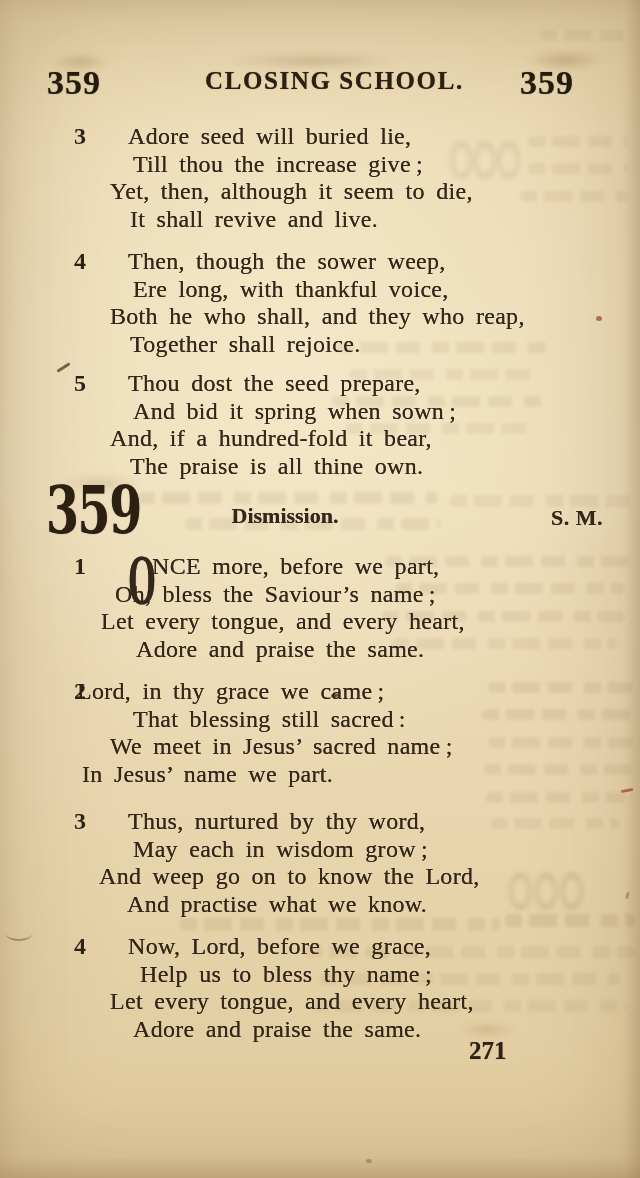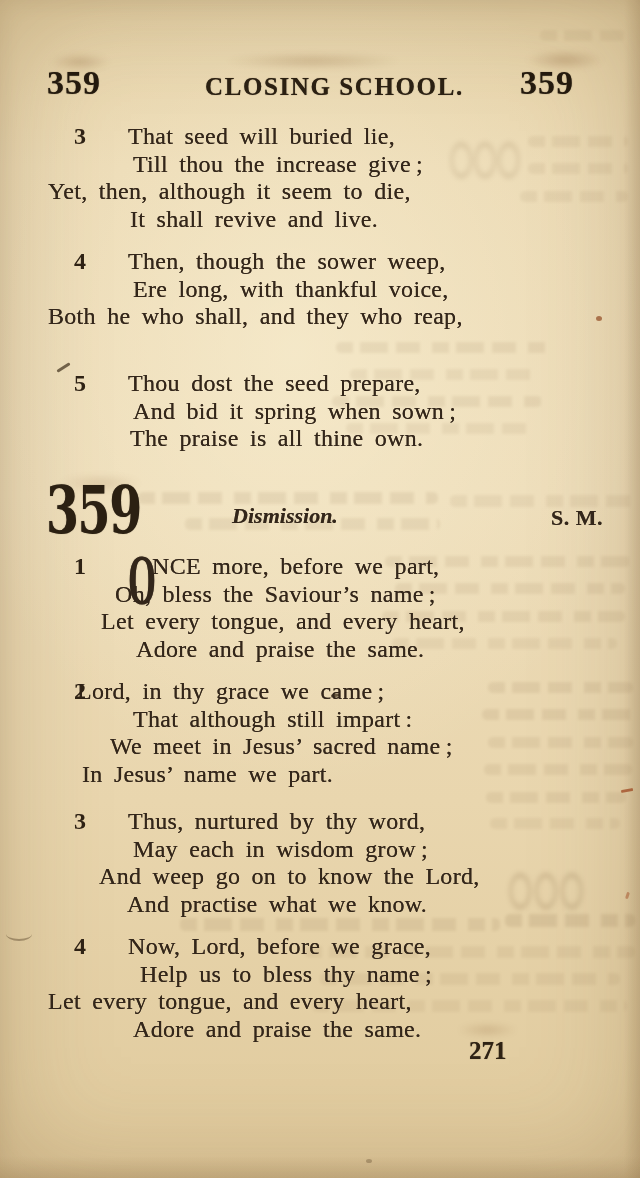--- a/index.html
+++ b/index.html
@@ -13,41 +13,41 @@
   }
   .edge-r{position:absolute;right:0;top:0;width:16px;height:100%;
     background:linear-gradient(90deg,rgba(120,88,48,0),rgba(120,88,48,.16));}
   .edge-b{position:absolute;left:0;bottom:0;width:100%;height:22px;
     background:linear-gradient(180deg,rgba(120,88,48,0),rgba(120,88,48,.14));}
 
   
   .run-num{position:absolute;top:66px;font-weight:bold;font-size:34px;line-height:1;
     color:#241a0e;letter-spacing:1px;text-shadow:0 0 1px rgba(36,26,14,.6);}
   .run-num.left{left:47px;} .run-num.right{left:520px;}
-  .run-title{position:absolute;top:74px;left:205px;font-size:25px;font-weight:bold;line-height:1;
+  .run-title{position:absolute;top:68px;left:205px;font-size:25px;font-weight:bold;line-height:1;
     letter-spacing:1.6px;color:#2b2012;text-shadow:0 0 .8px rgba(43,32,18,.7);}
 
   
   .verse{position:absolute;left:0;width:640px;color:#33261a;}
   .vline{height:27.5px;line-height:27.5px;font-size:24px;white-space:nowrap;
     letter-spacing:.3px;word-spacing:5px;text-shadow:0 0 .6px rgba(51,38,26,.85);}
   .vnum{position:absolute;left:74px;top:0;height:27.5px;line-height:27.5px;
     font-size:24px;font-weight:bold;color:#2e2214;}
-  .i1{margin-left:128px}.i2{margin-left:133px}.i3{margin-left:48px}.i4{margin-left:130px}
+  .i1{margin-left:128px}.i2{margin-left:133px}.i3{margin-left:110px}.i4{margin-left:130px}
   .d1{margin-left:152px}.d2{margin-left:115px}.d3{margin-left:101px}.d4{margin-left:136px}
   .dropcap{position:absolute;left:128px;top:-9px;font-size:72px;line-height:1;font-weight:bold;
     color:#33261a;transform:scaleX(.5);transform-origin:left top;letter-spacing:0;
     text-shadow:0 0 1px rgba(51,38,26,.8);}
 
   
   .hymn-num{position:absolute;left:46px;top:477px;font-family:"DejaVu Serif",serif;
     font-weight:bold;font-size:66px;line-height:1;color:#2b2012;letter-spacing:-2px;
     transform:scaleX(.72);transform-origin:left top;text-shadow:0 0 1px rgba(43,32,18,.6);}
   .hymn-title{position:absolute;left:205px;top:504px;width:160px;text-align:center;
-    font-size:22px;font-style:italic;font-weight:bold;color:#33261a;line-height:1.1;
+    font-size:22px;font-weight:bold;color:#33261a;line-height:1.1;
     text-shadow:0 0 .6px rgba(51,38,26,.7);}
   .hymn-meter{position:absolute;left:551px;top:505px;font-size:22px;font-weight:bold;
     color:#33261a;letter-spacing:.5px;text-shadow:0 0 .6px rgba(51,38,26,.7);}
 
   .folio{position:absolute;left:469px;top:1038px;font-size:25px;font-weight:bold;
     color:#2e2214;line-height:1;text-shadow:0 0 .7px rgba(46,34,20,.7);}
 
   
   .smudge{position:absolute;filter:blur(3px);border-radius:50%;
     background:radial-gradient(closest-side,rgba(125,82,40,.55),rgba(125,82,40,0) 72%);}
@@ -110,54 +110,56 @@
   <div class="speck" style="left:626px;top:892px;width:3px;height:7px;background:#a34f28;opacity:.5;transform:rotate(18deg);border-radius:2px"></div>
   <div class="speck" style="left:366px;top:1159px;width:6px;height:4px;background:#6b5538;opacity:.4;border-radius:50%"></div>
   <div class="arc"></div>
 
   <div class="run-num left">359</div>
   <div class="run-title">CLOSING SCHOOL.</div>
   <div class="run-num right">359</div>
 
   <div class="verse" style="top:123px">
     <span class="vnum">3</span>
-    <div class="vline i1">That seed will buried lie,</div>
+    <div class="vline i1">Adore seed will buried lie,</div>
     <div class="vline i2">Till thou the increase give ;</div>
     <div class="vline i3">Yet, then, although it seem to die,</div>
     <div class="vline i4">It shall revive and live.</div>
   </div>
   <div class="verse" style="top:248px">
     <span class="vnum">4</span>
     <div class="vline i1">Then, though the sower weep,</div>
     <div class="vline i2">Ere long, with thankful voice,</div>
     <div class="vline i3">Both he who shall, and they who reap,</div>
+    <div class="vline i4">Together shall rejoice.</div>
   </div>
   <div class="verse" style="top:370px">
     <span class="vnum">5</span>
     <div class="vline i1">Thou dost the seed prepare,</div>
     <div class="vline i2">And bid it spring when sown ;</div>
+    <div class="vline i3">And, if a hundred-fold it bear,</div>
     <div class="vline i4">The praise is all thine own.</div>
   </div>
 
   <div class="hymn-num">359</div>
   <div class="hymn-title">Dismission.</div>
   <div class="hymn-meter">S. M.</div>
 
   <div class="verse" style="top:553px">
     <span class="vnum">1</span>
     <span class="dropcap">O</span>
     <div class="vline d1">NCE more, before we part,</div>
     <div class="vline d2">Oh, bless the Saviour’s name ;</div>
     <div class="vline d3">Let every tongue, and every heart,</div>
     <div class="vline d4">Adore and praise the same.</div>
   </div>
   <div class="verse" style="top:678px">
     <span class="vnum">2</span>
     <div class="vline i1" style="margin-left:77px">Lord, in thy grace we came ;</div>
-    <div class="vline i2">That although still impart :</div>
+    <div class="vline i2">That blessing still sacred :</div>
     <div class="vline i3" style="margin-left:110px">We meet in Jesus’ sacred name ;</div>
     <div class="vline i4" style="margin-left:82px">In Jesus’ name we part.</div>
   </div>
   <div class="verse" style="top:808px">
     <span class="vnum">3</span>
     <div class="vline i1">Thus, nurtured by thy word,</div>
     <div class="vline i2">May each in wisdom grow ;</div>
     <div class="vline i3" style="margin-left:99px">And weep go on to know the Lord,</div>
     <div class="vline i4" style="margin-left:127px">And practise what we know.</div>
   </div>

